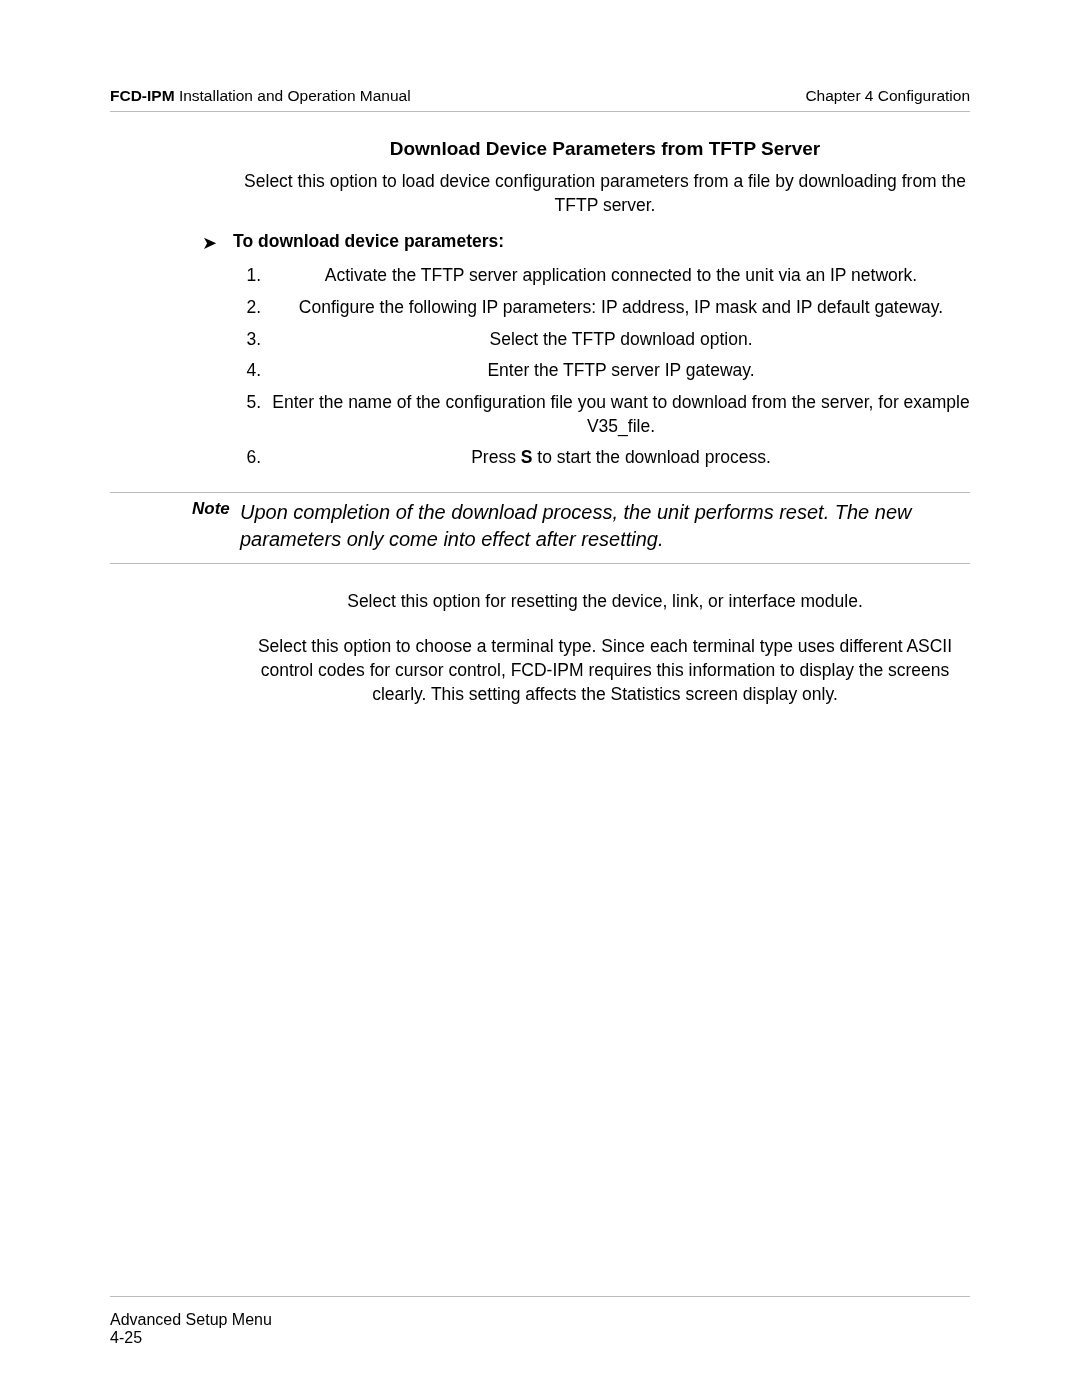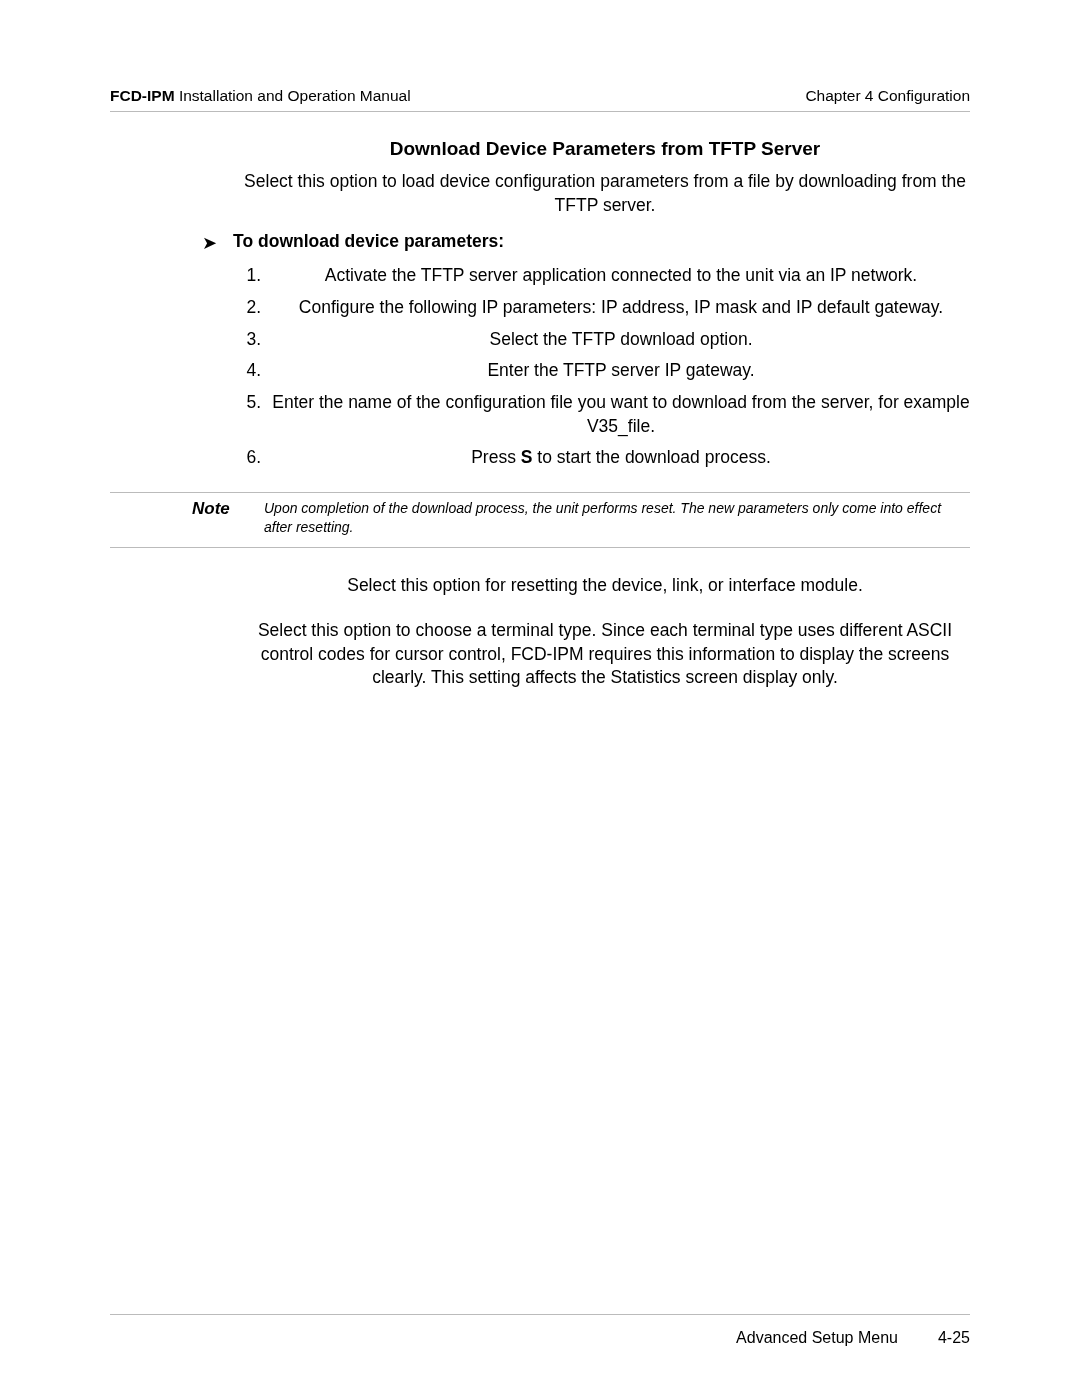--- a/index.html
+++ b/index.html
@@ -70,50 +70,50 @@
     padding-left: 6px;
   }
   .note-block {
     display: flex;
     border-top: 1px solid #bbb;
     border-bottom: 1px solid #bbb;
     margin-left: -130px;
     padding: 6px 0 10px 0;
     margin-top: 4px;
     margin-bottom: 26px;
-    gap: 24px;
   }
   .note-label {
     font-style: italic;
     font-weight: 700;
     font-size: 17px;
     width: 130px;
     padding-left: 82px;
     box-sizing: border-box;
   }
   .note-text {
     font-style: italic;
-    font-size: 14px;
+    font-size: 20px;
     line-height: 1.35;
     flex: 1;
   }
   .section-block {
     margin-bottom: 22px;
     text-align: center;
   }
   .footer {
     position: absolute;
     bottom: 50px;
     left: 110px;
     right: 110px;
     border-top: 1px solid #bbb;
     padding-top: 14px;
     display: flex;
     justify-content: flex-end;
     font-size: 16px;
+    flex-direction: column;
   }
   .footer .menu-name {
     margin-right: 40px;
   }
   .bold-inline {
     font-weight: 700;
   }
 </style>
 </head>
 <body>

